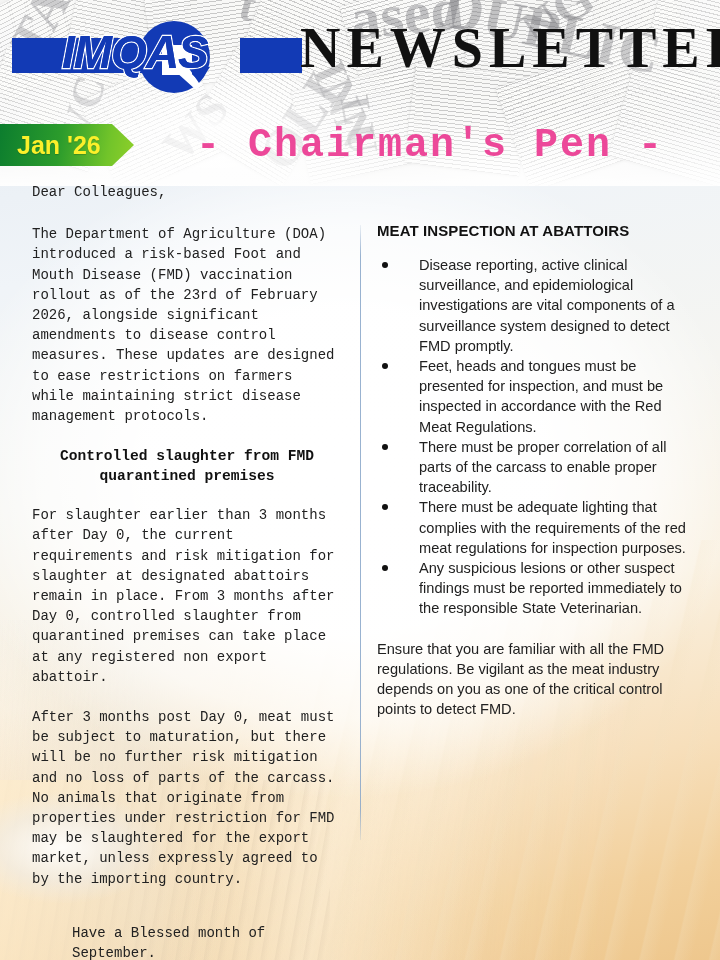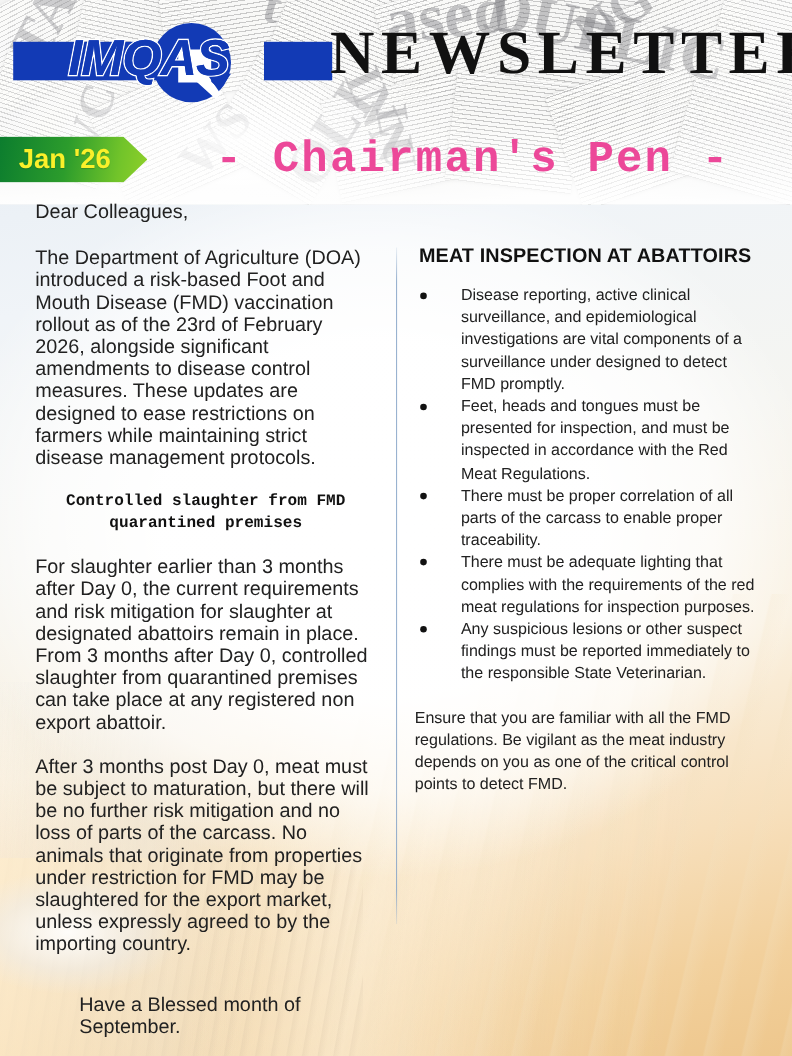--- a/index.html
+++ b/index.html
@@ -182,22 +182,22 @@
   }
 
   .col-left {
     position:absolute; left:32px; top:182px; width:310px;
   }
   .col-right {
     position:absolute; left:377px; top:222px; width:310px;
   }
 
   .ptext {
-    font-family:Liberation Sans, sans-serif;
-    font-size:18px;
+    font-family:Liberation Mono, monospace;
+    font-size:14px;
     line-height:20.2px;
     color:#212121;
   }
   .greeting { margin-bottom:22px; }
   .para { margin-bottom:20px; }
   .subhead {
     font-family:Liberation Mono, monospace;
     font-weight:700;
     font-size:14.6px;
     line-height:20px;
@@ -223,23 +223,23 @@
     font-style:italic;
     font-size:17px;
     color:#6d28d9;
     padding-left:110px;
     margin-top:4px;
   }
 
   .rhead {
     font-family:"Liberation Sans", sans-serif;
     font-weight:700;
-    font-size:18px;
+    font-size:15px;
     color:#111111;
-    text-align:center;
+    text-align:left;
     letter-spacing:.1px;
     margin-bottom:16px;
   }
   .bullets { list-style:none; }
   .bullets li {
     position:relative;
     padding-left:42px;
     font-family:"Liberation Sans", sans-serif;
     font-size:14.6px;
     line-height:20.2px;
@@ -332,21 +332,21 @@
     <div class="ptext para">For slaughter earlier than 3 months after Day 0, the current requirements and risk mitigation for slaughter at designated abattoirs remain in place. From 3 months after Day 0, controlled slaughter from quarantined premises can take place at any registered non export abattoir.</div>
     <div class="ptext para">After 3 months post Day 0, meat must be subject to maturation, but there will be no further risk mitigation and no loss of parts of the carcass. No animals that originate from properties under restriction for FMD may be slaughtered for the export market, unless expressly agreed to by the importing country.</div>
     <div class="ptext closing">Have a Blessed month of September.</div>
     <div class="sig">Gerrie Oberholzer</div>
     <div class="sigrole">Chairman</div>
   </div>
 
   <div class="col-right">
     <div class="rhead">MEAT INSPECTION AT ABATTOIRS</div>
     <ul class="bullets">
-      <li><span class="dot"></span><span>Disease reporting, active clinical surveillance, and epidemiological investigations are vital components of a surveillance under designed to detect FMD promptly.</span></li>
+      <li><span class="dot"></span><span>Disease reporting, active clinical surveillance, and epidemiological investigations are vital components of a surveillance system designed to detect FMD promptly.</span></li>
       <li><span class="dot"></span><span>Feet, heads and tongues must be presented for inspection, and must be inspected in accordance with the Red Meat Regulations.</span></li>
       <li><span class="dot"></span><span>There must be proper correlation of all parts of the carcass to enable proper traceability.</span></li>
       <li><span class="dot"></span><span>There must be adequate lighting that complies with the requirements of the red meat regulations for inspection purposes.</span></li>
       <li><span class="dot"></span><span>Any suspicious lesions or other suspect findings must be reported immediately to the responsible State Veterinarian.</span></li>
     </ul>
     <div class="rclose">Ensure that you are familiar with all the FMD regulations. Be vigilant as the meat industry depends on you as one of the critical control points to detect FMD.</div>
   </div>
 
 </div>
 

